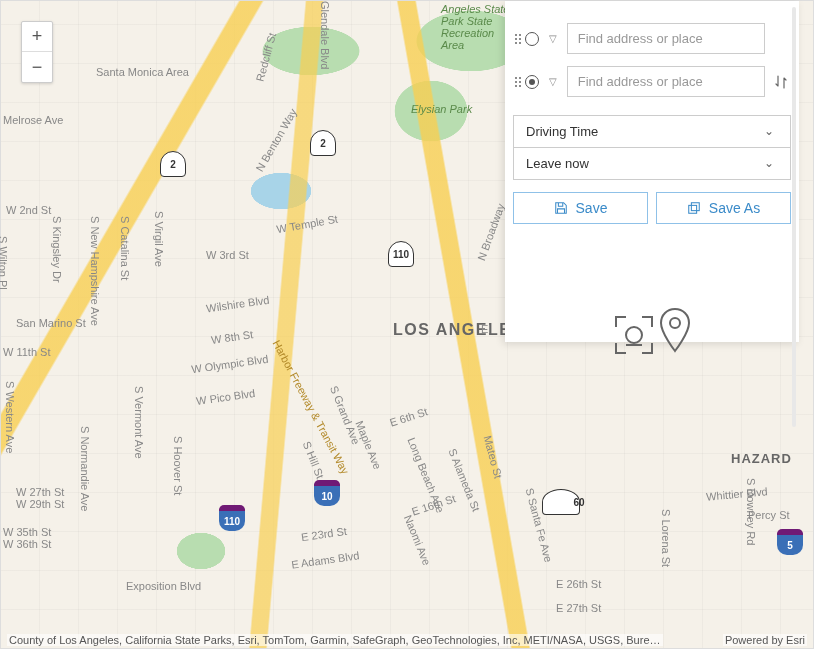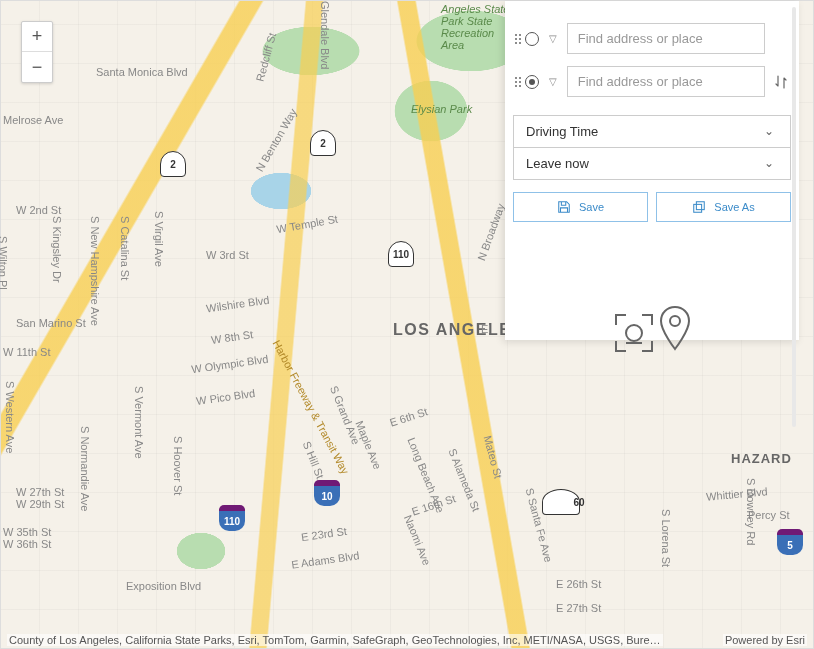--- a/index.html
+++ b/index.html
@@ -40,43 +40,43 @@
 .marker-circle.filled::after { content: ''; width: 6px; height: 6px; background: #555; border-radius: 50%; }
 .chev { font-size: 10px; color: #888; cursor: pointer; padding: 0 4px; }
 .addr-input { flex: 1; border: 1px solid #ccc; padding: 7px 10px; font-size: 13px; color: #333; }
 .addr-input::placeholder { color: #999; }
 .swap-btn { width: 20px; display: flex; align-items: center; justify-content: center; color: #666; cursor: pointer; font-size: 15px; }
 .dropdowns { margin-top: 12px; border: 1px solid #ccc; }
 .dd-row { display: flex; align-items: flex-start; justify-content: space-between; padding: 8px 12px; font-size: 13px; color: #333; cursor: pointer; }
 .dd-row:first-child { border-bottom: 1px solid #ccc; }
 .dd-row .chev { font-size: 12px; color: #666; }
 .action-row { display: flex; gap: 8px; margin-top: 12px; }
-.action-btn { flex: 1; border: 1px solid #8fc1e8; color: #3b8bc9; background: #fff; padding: 7px 0; font-size: 11px; display: flex; align-items: center; justify-content: center; gap: 8px; cursor: pointer; }
+.action-btn { flex: 1; border: 1px solid #8fc1e8; color: #3b8bc9; background: #fff; padding: 7px 0; font-size: 14px; display: flex; align-items: center; justify-content: center; gap: 8px; cursor: pointer; }
 .panel-gap { height: 110px; }
 .pin { position: absolute; right: 106px; bottom: -17px; }
 .pin svg { width: 36px; height: 48px; }
 .pin-bracket { position: absolute; right: 145px; bottom: -17px; }
 .attribution { position: absolute; bottom: 2px; left: 6px; right: 6px; display: flex; justify-content: space-between; font-size: 11px; color: #555; z-index: 400; }
 .attribution span { background: rgba(255,255,255,0.6); padding: 0 2px; }
 </style>
 </head>
 <body>
 
 <div class="map-container">
   <div class="map-bg"></div>
 
   <div class="map-label big" style="left:392px; top:320px;">LOS ANGELES</div>
   <div class="map-label hazard" style="left:730px; top:430px;margin-top:20px;">HAZARD</div>
 
   <div class="map-label park" style="left:410px; top:102px;">Elysian Park</div>
   <div class="map-label park" style="left:440px; top:2px; width:70px; white-space:normal;">Angeles State Park State Recreation Area</div>
 
-  <div class="map-label" style="left:95px; top:65px;">Santa Monica Blvd</div>
+  <div class="map-label" style="left:95px; top:65px;">Santa Monica Area</div>
   <div class="map-label" style="left:2px; top:113px;">Melrose Ave</div>
-  <div class="map-label" style="left:15px; top:203px;">W 2nd St</div>
+  <div class="map-label" style="left:5px; top:203px;">W 2nd St</div>
   <div class="map-label" style="left:205px; top:248px;">W 3rd St</div>
   <div class="map-label" style="left:205px; top:297px; transform:rotate(-8deg);">Wilshire Blvd</div>
   <div class="map-label" style="left:210px; top:330px; transform:rotate(-8deg);">W 8th St</div>
   <div class="map-label" style="left:2px; top:345px;">W 11th St</div>
   <div class="map-label" style="left:190px; top:357px; transform:rotate(-8deg);">W Olympic Blvd</div>
   <div class="map-label" style="left:195px; top:390px; transform:rotate(-8deg);">W Pico Blvd</div>
   <div class="map-label" style="left:15px; top:316px;">San Marino St</div>
   <div class="map-label" style="left:15px; top:485px;">W 27th St</div>
   <div class="map-label" style="left:15px; top:497px;">W 29th St</div>
   <div class="map-label" style="left:2px; top:525px;">W 35th St</div>

